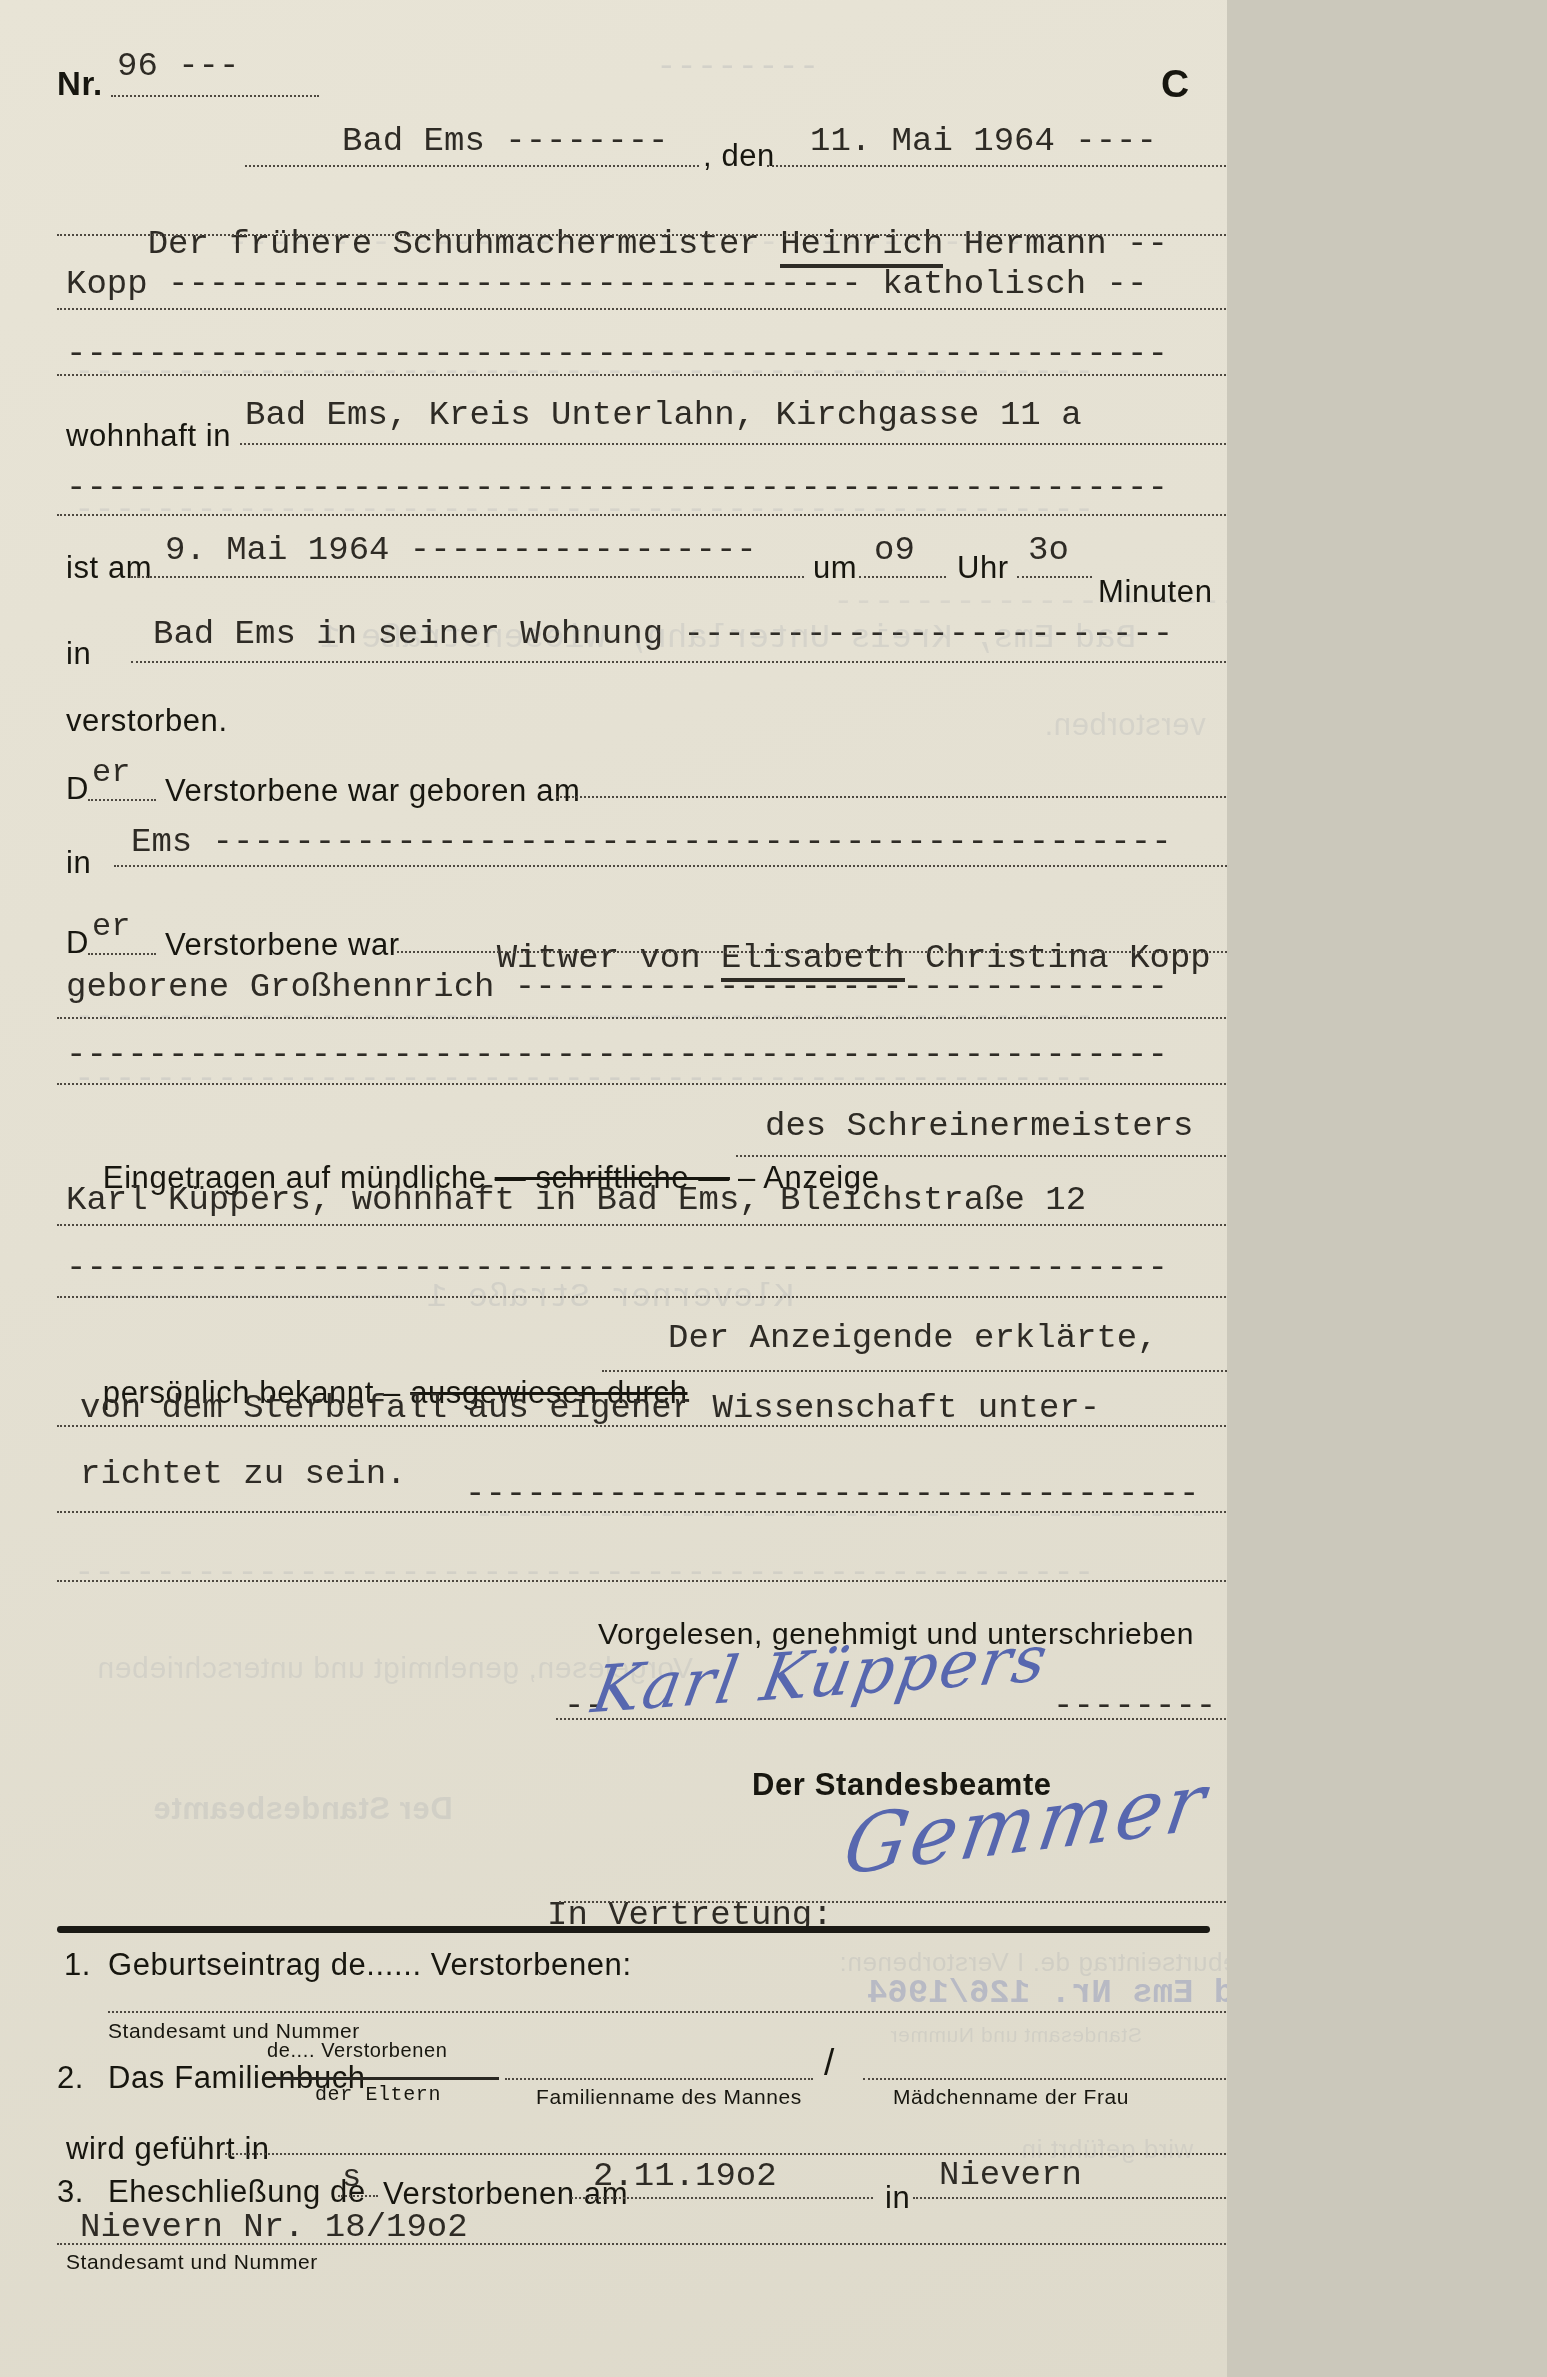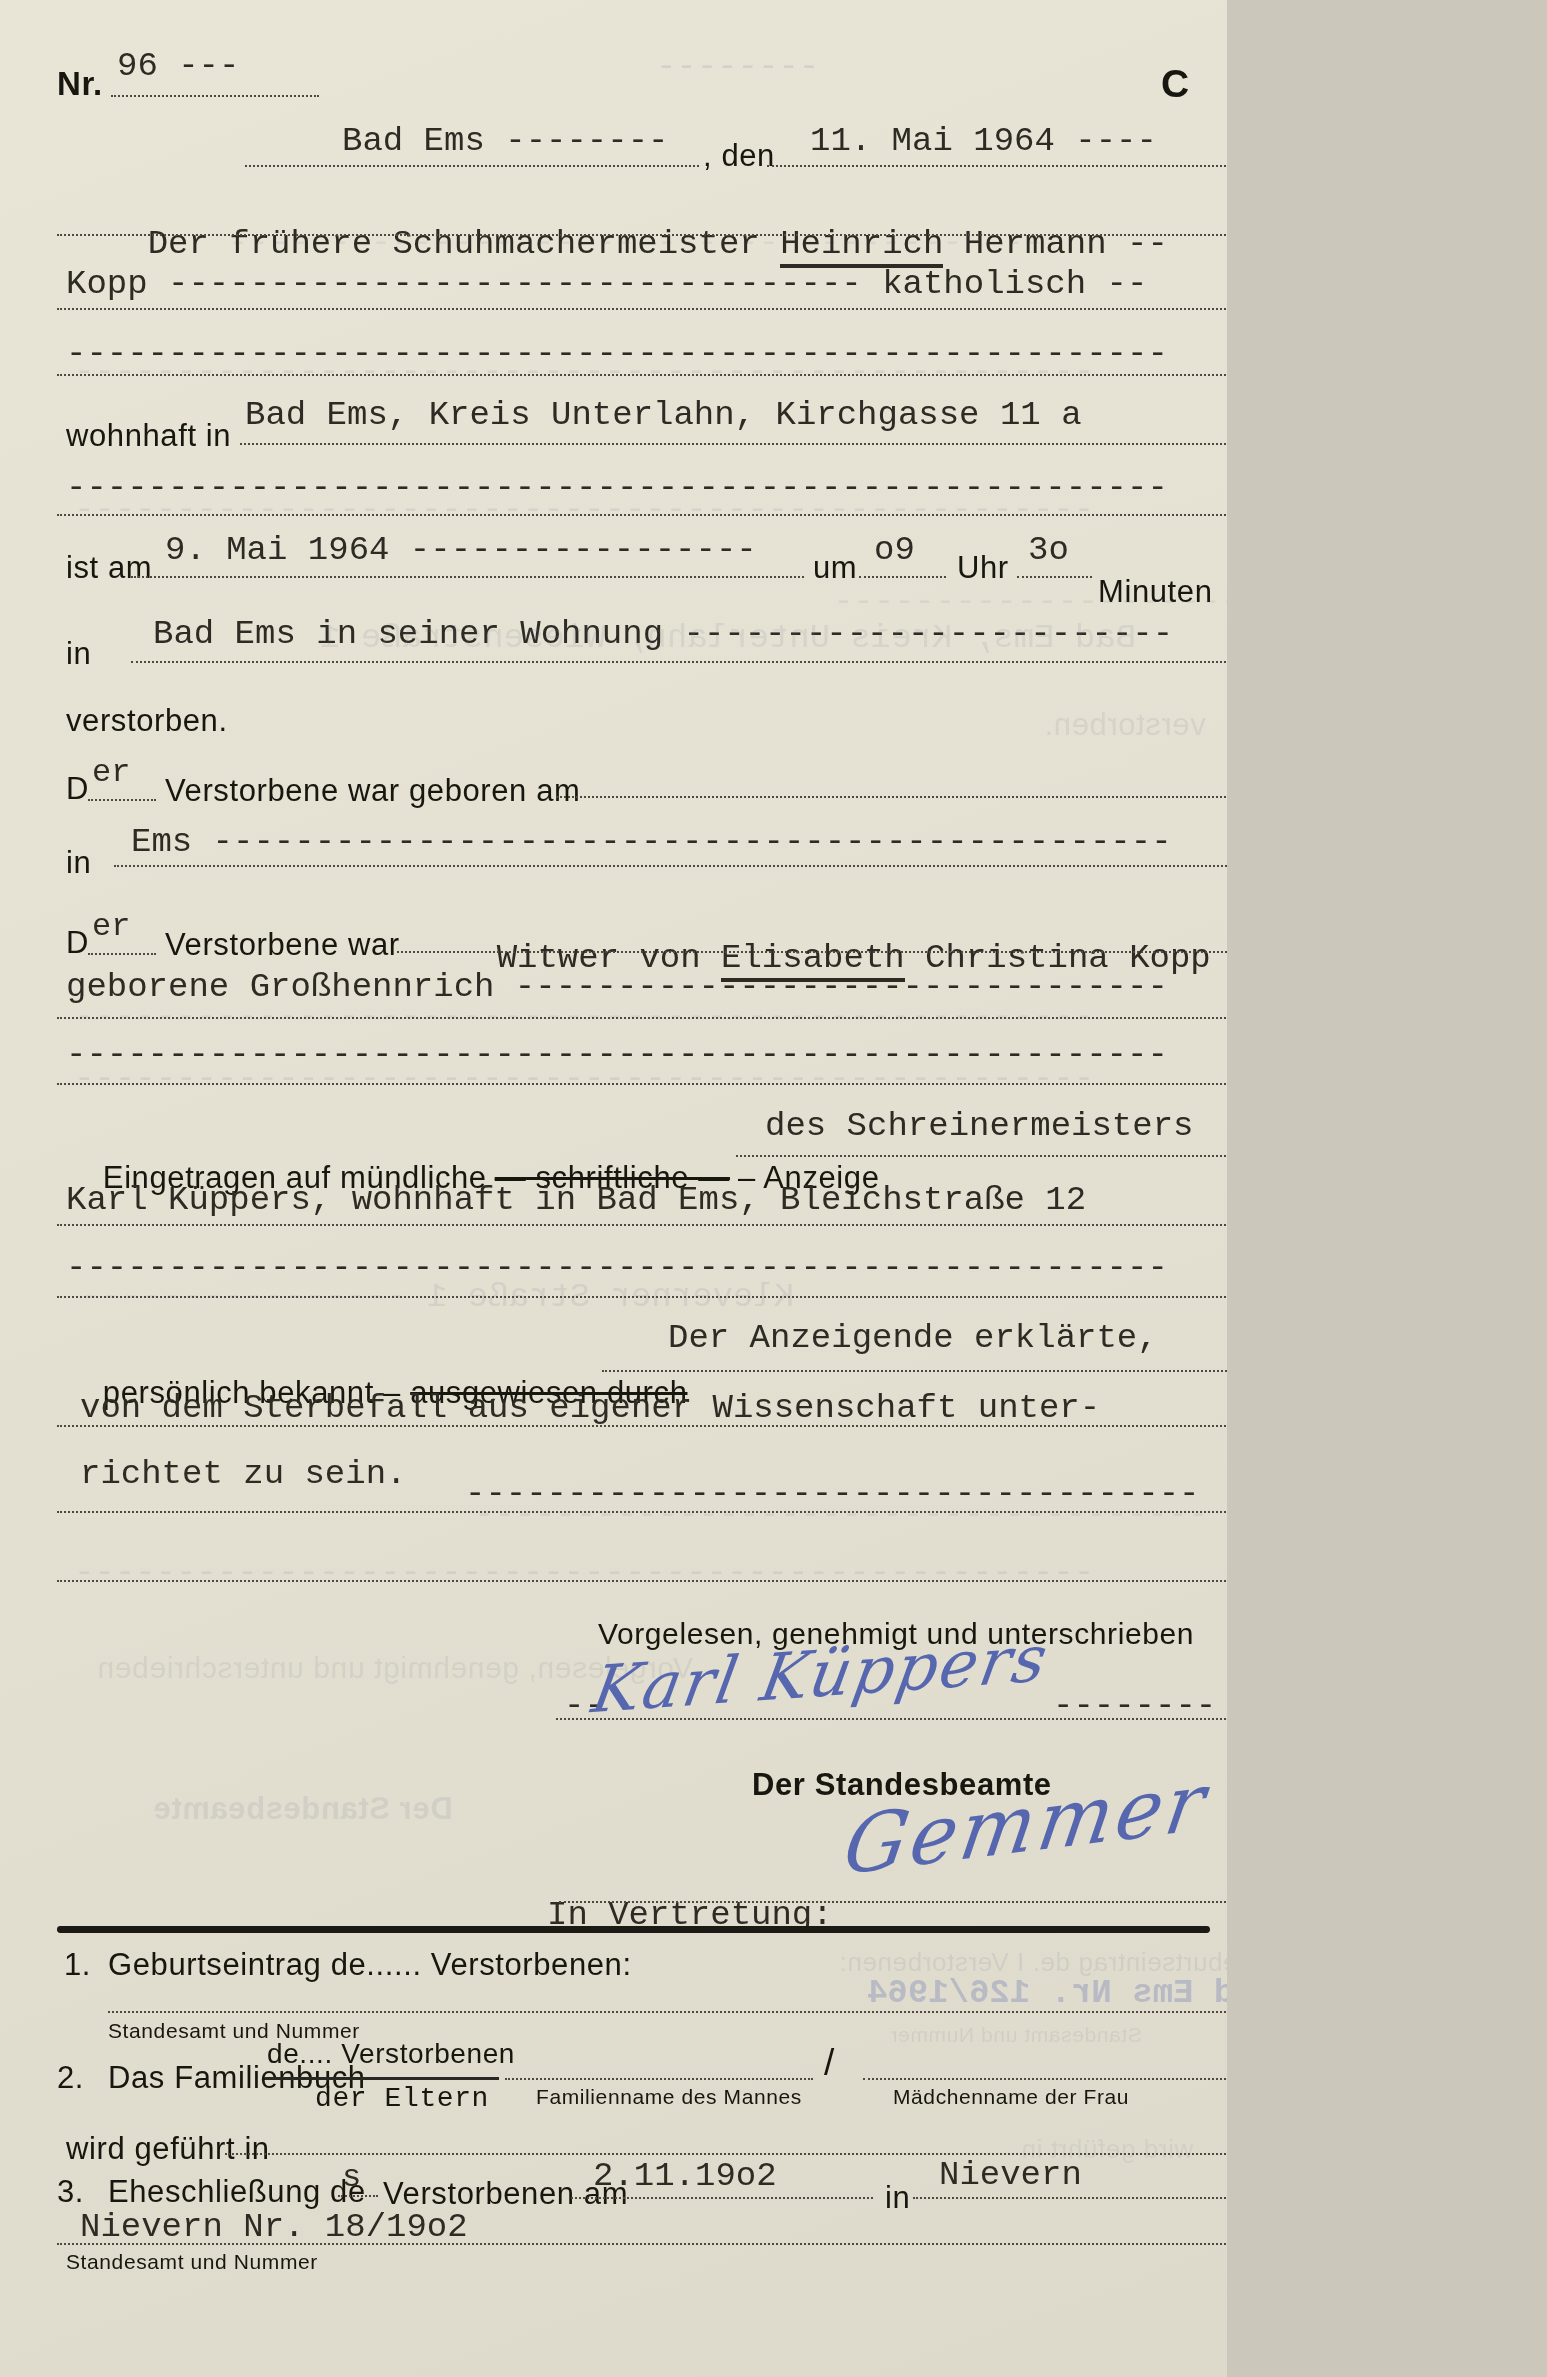--- a/index.html
+++ b/index.html
@@ -2,21 +2,21 @@
 <html style="font-size:9px"><head>
 <meta charset="utf-8">
 <style>
   html,body{margin:0;padding:0;background:#cbc8bb;}
   .page{position:relative;width:1227px;height:2377px;overflow:hidden;
         background:linear-gradient(160deg,#e8e4d6 0%,#e4e0d2 45%,#dedacb 100%);
         font-family:"Liberation Sans",sans-serif;}
   .abs{position:absolute;}
   .form{font-family:"Liberation Sans",sans-serif;color:#17160f;font-size:31px;line-height:1;white-space:pre;letter-spacing:0.6px;}
   .form40{font-size:21px;}
-  .form42{font-size:28px;text-align:center;}
+  .form42{font-size:20px;text-align:center;}
   .form52{font-size:30px;}
   .bold{font-weight:bold;}
   .typed{font-family:"Liberation Mono","DejaVu Sans Mono",monospace;color:#2e2b25;font-size:34px;line-height:1;white-space:pre;}
   .sup{font-size:32px;}
   .dot{border-bottom:2.9px dotted #4d4840;height:0;}
   .solidrule{background:#2a2822;height:3.4px;}
   .thick{background:#1b1a15;height:7.4px;border-radius:3.4px;}
   .u{border-bottom:4px solid currentColor;padding-bottom:0.6px;}
   .strike{text-decoration:line-through;text-decoration-thickness:3.4px;}
   .script{font-family:"DejaVu Serif",serif;font-style:italic;color:#5767af;line-height:1;}

